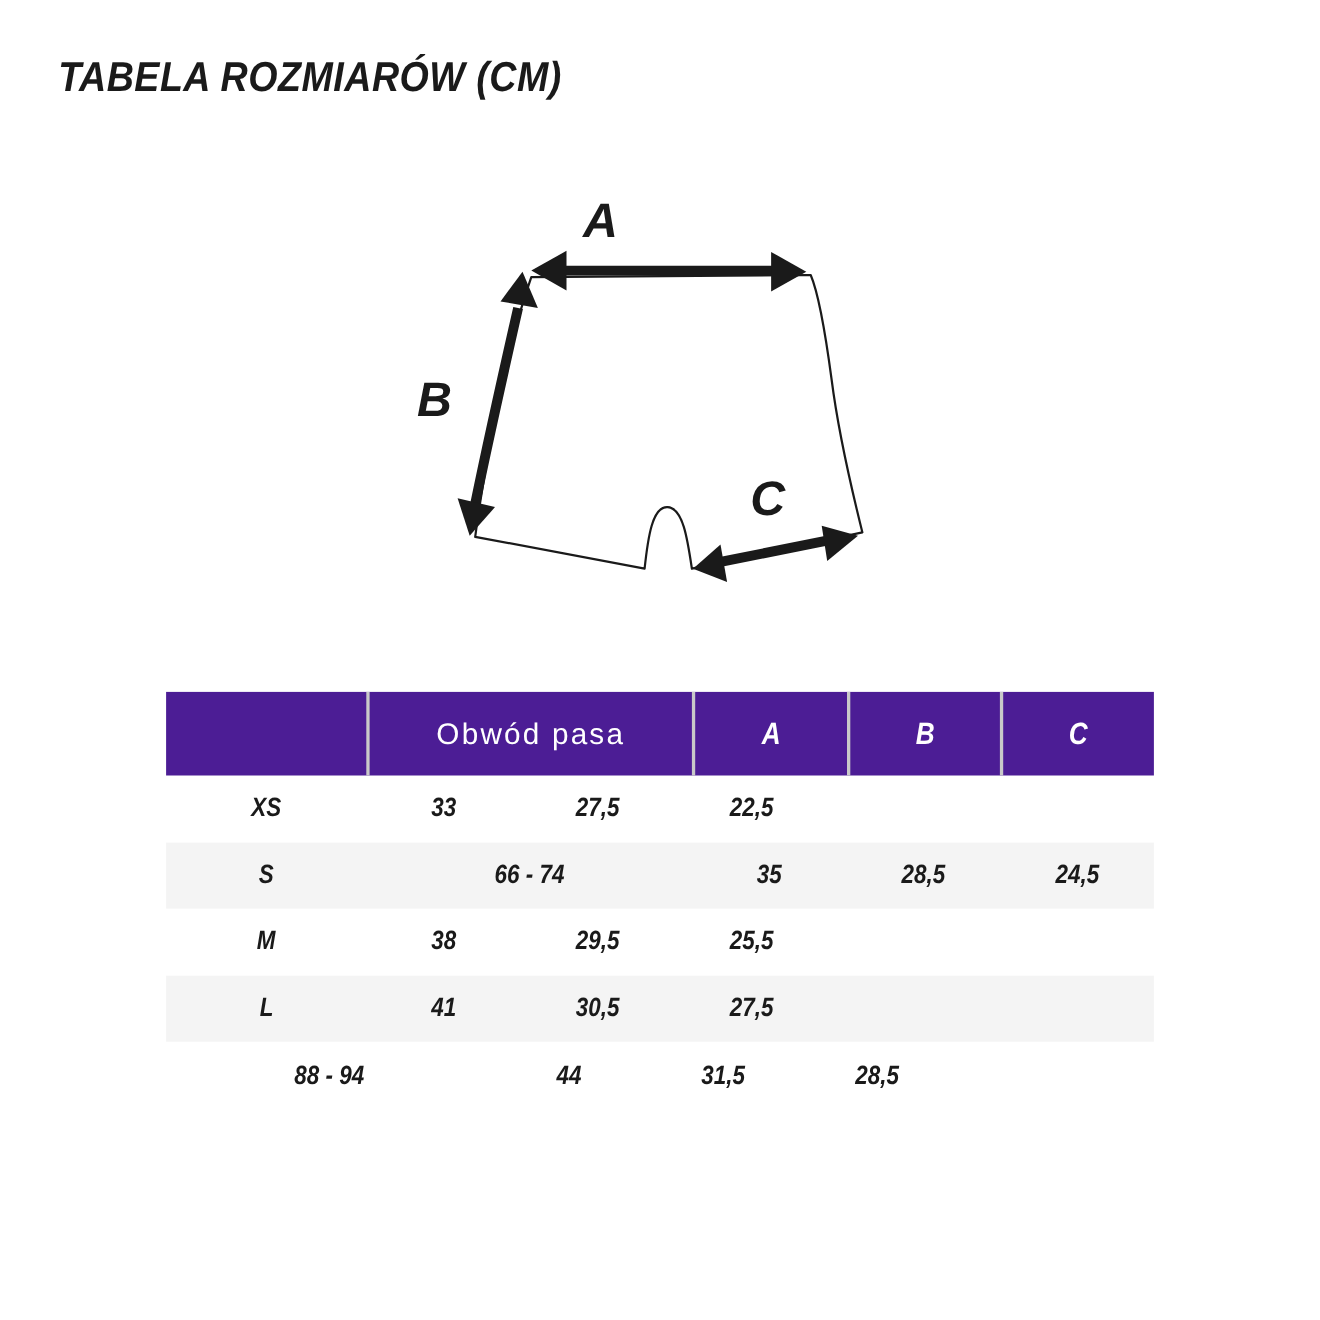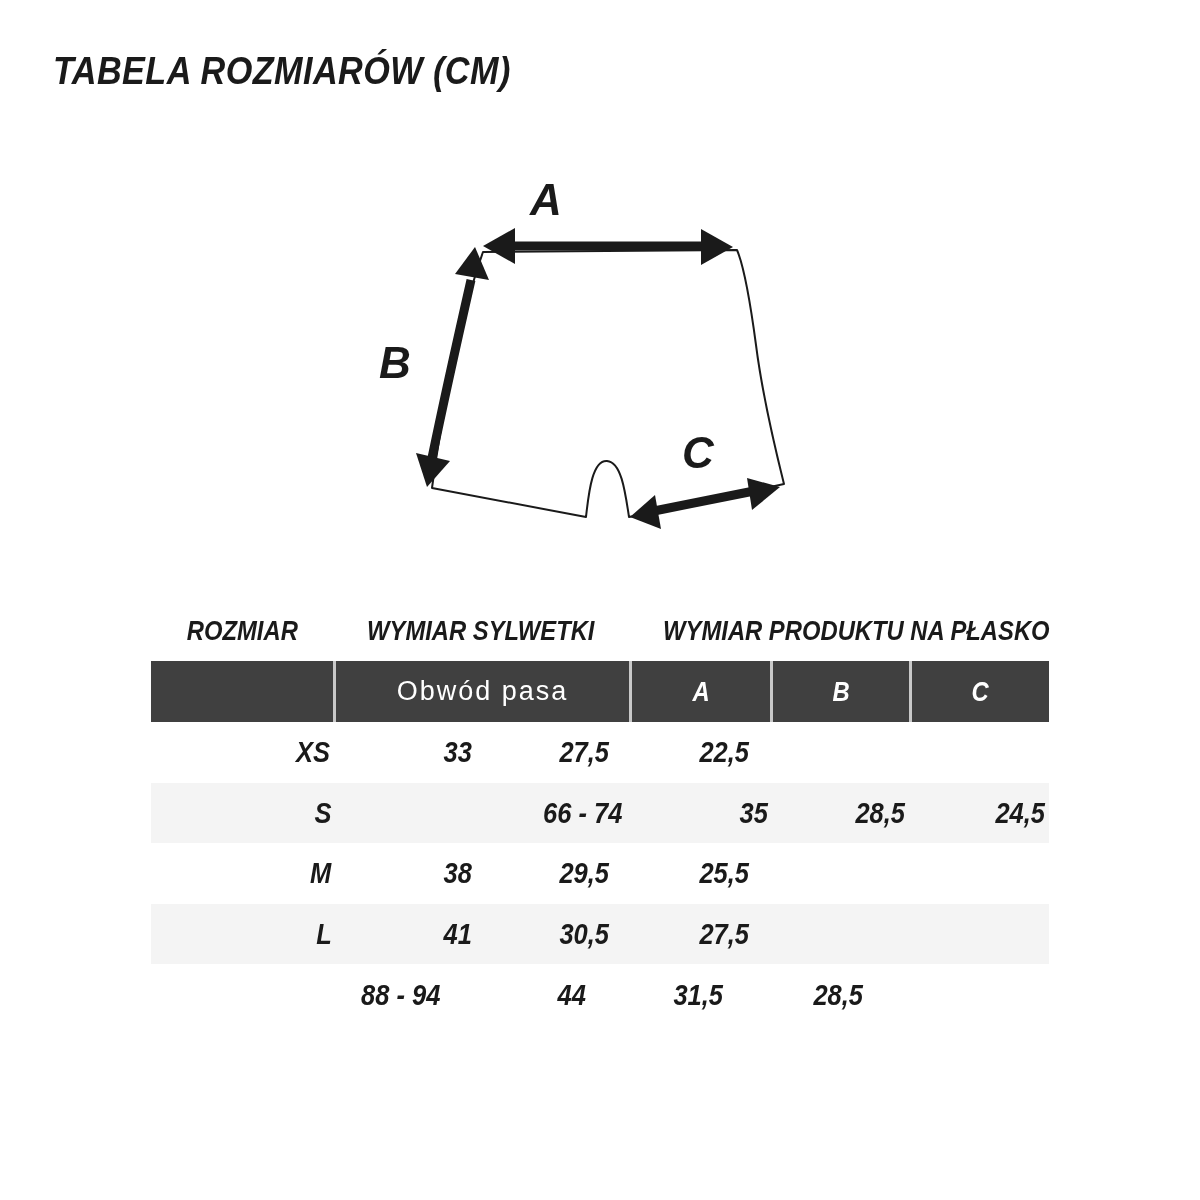--- a/index.html
+++ b/index.html
@@ -69,22 +69,22 @@
   .cond { display: inline-block; transform: scaleX(0.85); transform-origin: center; white-space: nowrap; }
   .w-size  { width: 182px; }
   .w-waist { width: 296px; }
   .w-abc   { width: 420px; }
   .w-a { width: 141px; }
   .w-b { width: 139px; }
   .w-c { width: 140px; }
 
   .head-row {
     margin-top: 14px;
-    height: 61px;
-    background: #404040;
+    height: 76px;
+    background: #4c1d95;
     display: flex;
     align-items: center;
   }
   .head-cell {
     height: 100%;
     display: flex;
     align-items: center;
     justify-content: center;
     box-sizing: border-box;
     color: #ffffff;
@@ -103,22 +103,22 @@
     color: #ffffff;
   }
 
   .data-row {
     height: 60.6px;
     display: flex;
     align-items: center;
   }
   .data-row.alt { background: #f4f4f4; }
   .data-cell {
-    text-align: right;
-    font-size: 30px;
+    text-align: center;
+    font-size: 24px;
     font-weight: bold;
     font-style: italic;
     color: #1a1a1a;
     white-space: nowrap;
   }
 </style>
 </head>
 <body>
 
 <div class="abs page-title">TABELA ROZMIARÓW (CM)</div>
@@ -152,25 +152,20 @@
     <polygon class="arrow-head" points="780,487 752,510 747,478"></polygon>
   </g>
 
   <text class="dim-label" x="546" y="215">A</text>
   <text class="dim-label" x="395" y="378">B</text>
   <text class="dim-label" x="698" y="468">C</text>
 </svg>
 
 <div class="abs size-table">
 
-  <div class="group-row">
-    <div class="group-cell w-size"><span class="cond">ROZMIAR</span></div>
-    <div class="group-cell w-waist"><span class="cond">WYMIAR SYLWETKI</span></div>
-    <div class="group-cell w-abc"><span class="cond">WYMIAR PRODUKTU NA PŁASKO</span></div>
-  </div>
 
   <div class="head-row">
     <div class="head-cell w-size"></div>
     <div class="head-cell w-waist">
         <span class="head-waist-label">Obwód pasa</span>
       </div>
     <div class="head-cell w-a">
         <span class="head-abc-label cond">A</span>
       </div>
     <div class="head-cell w-b">

